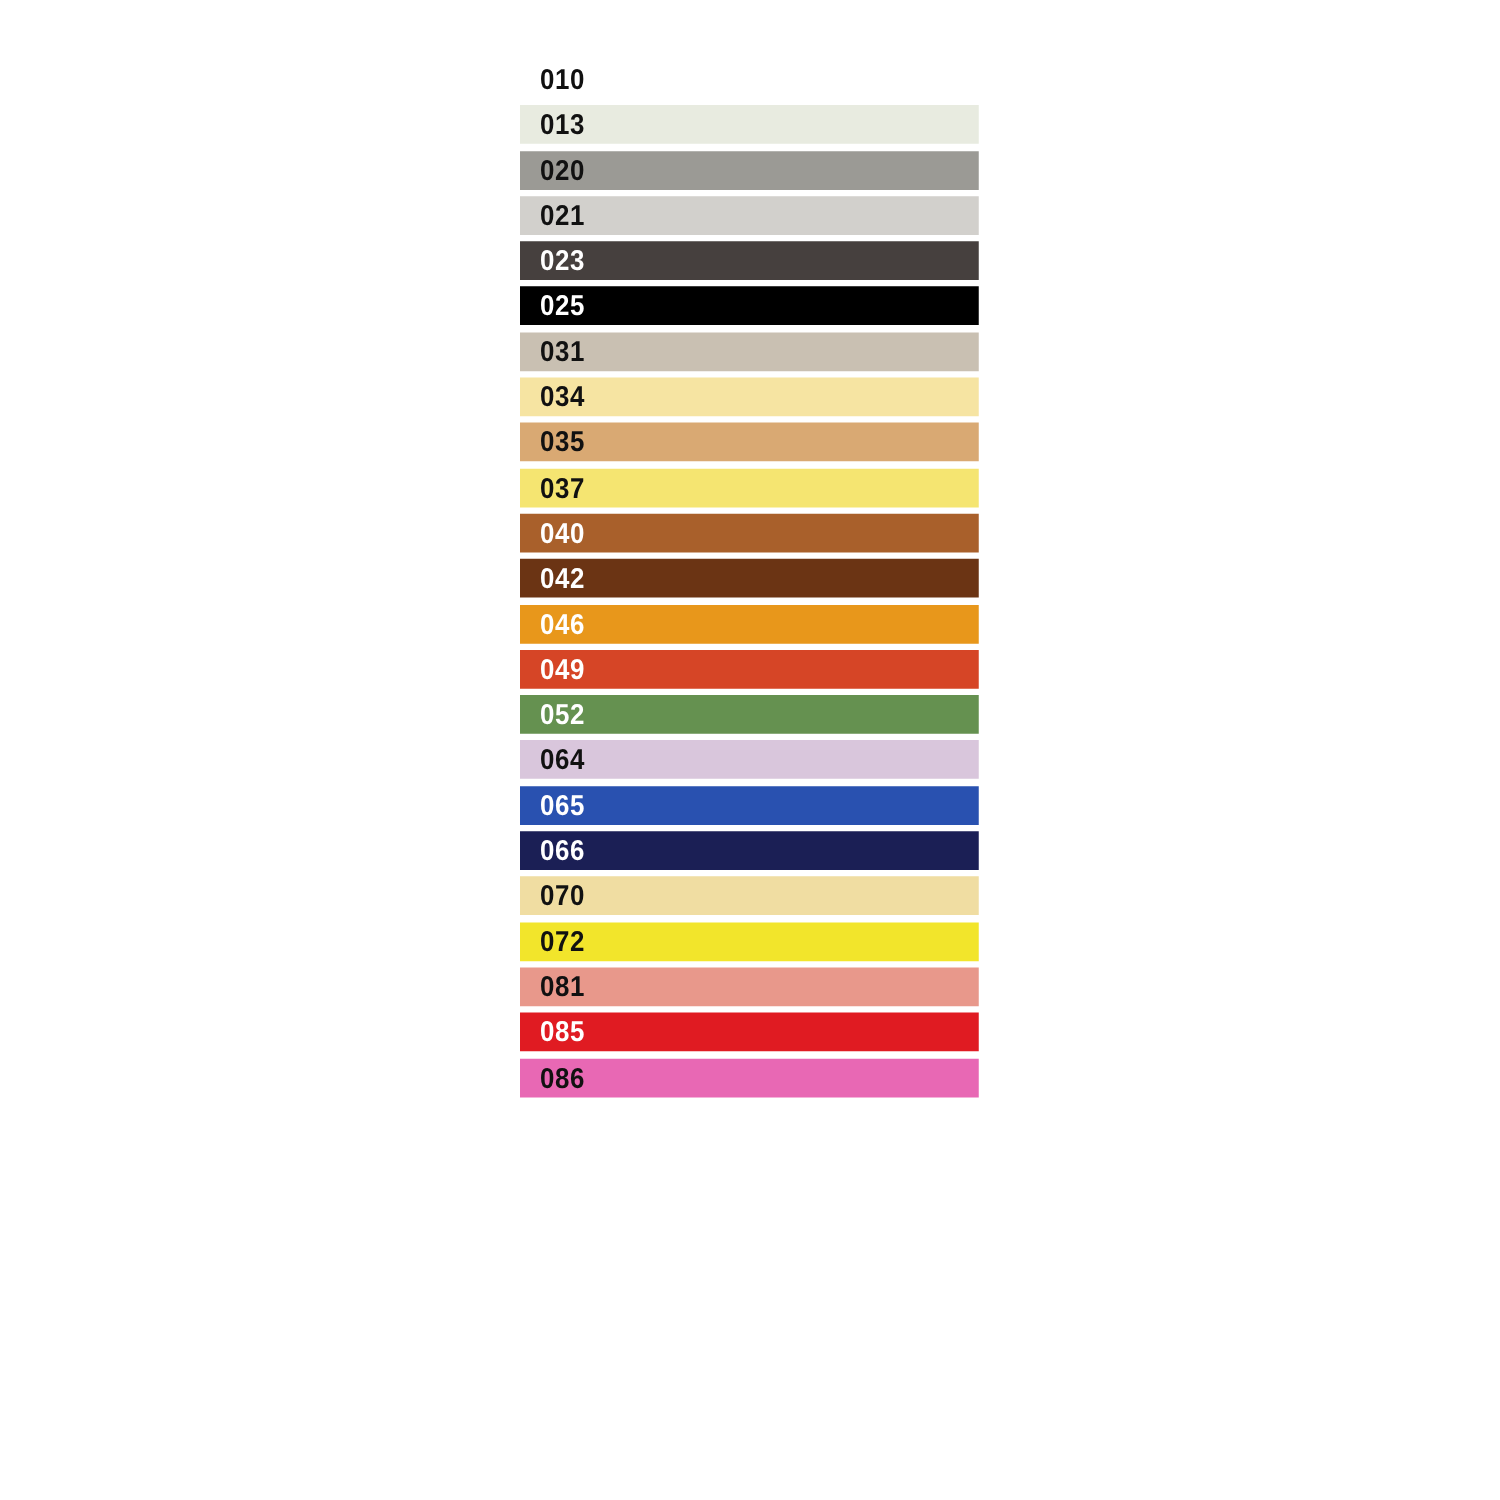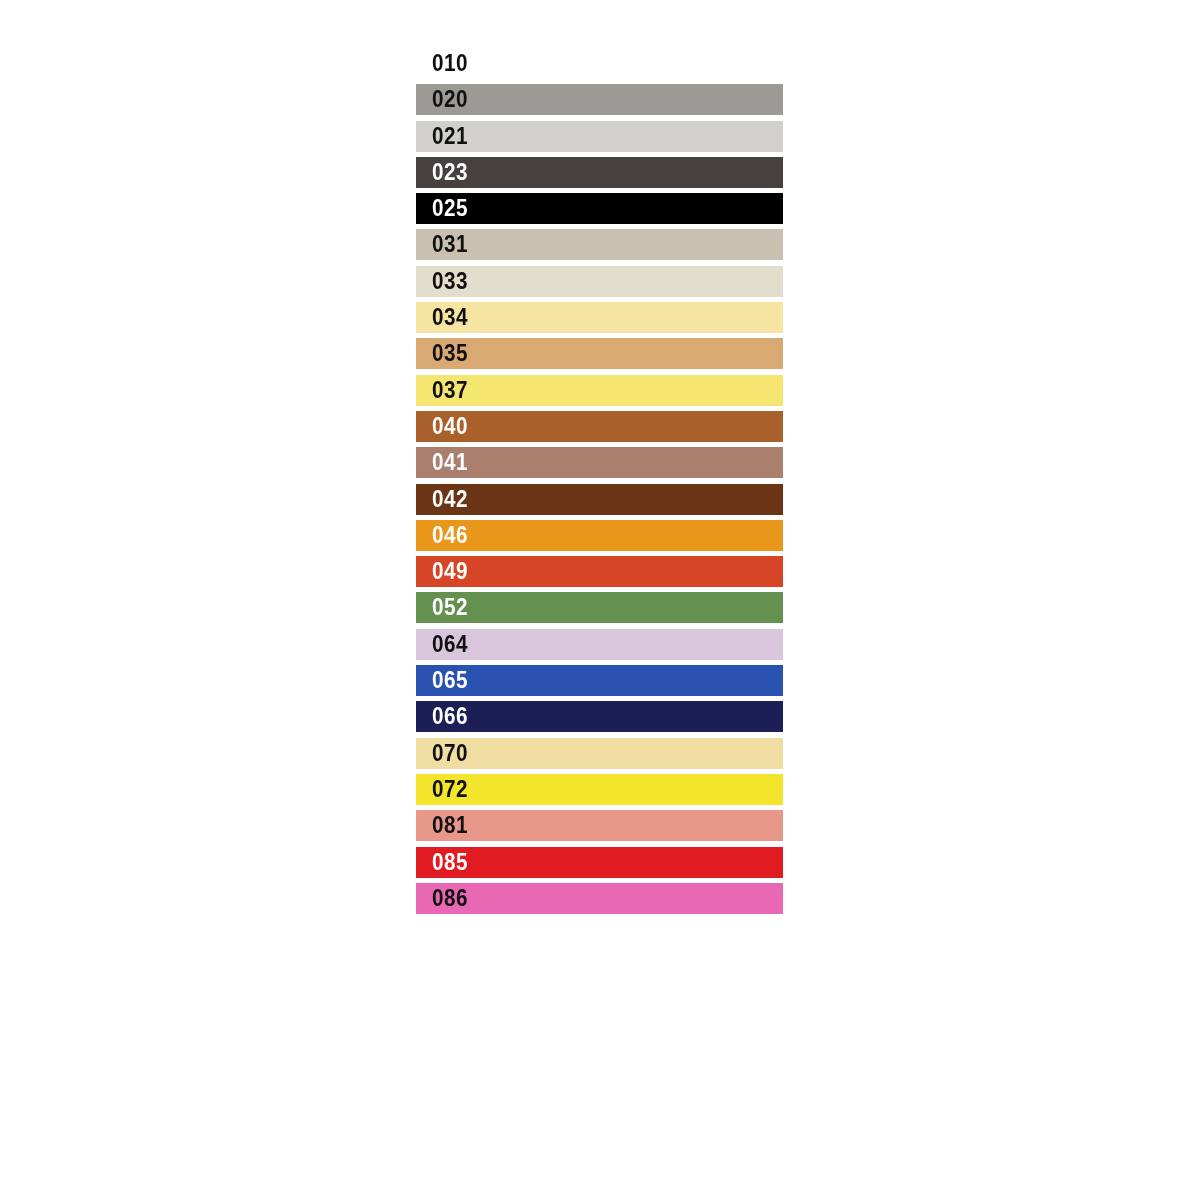--- a/index.html
+++ b/index.html
@@ -52,62 +52,58 @@
 </style>
 </head>
 <body>
 
 <div id="swatch-chart">
     <div class="swatch-row">
       <div class="swatch-fill" style="background: transparent;"></div>
       <span class="swatch-label" style="color: rgb(17, 17, 17);">010</span>
     </div>
     <div class="swatch-row">
+      <div class="swatch-fill" style="background: rgb(232, 235, 224);"></div>
+      <span class="swatch-label" style="color: rgb(17, 17, 17);">013</span>
+    </div>
+    <div class="swatch-row">
       <div class="swatch-fill" style="background: rgb(155, 154, 149);"></div>
       <span class="swatch-label" style="color: rgb(17, 17, 17);">020</span>
     </div>
     <div class="swatch-row">
       <div class="swatch-fill" style="background: rgb(210, 208, 204);"></div>
       <span class="swatch-label" style="color: rgb(17, 17, 17);">021</span>
     </div>
     <div class="swatch-row">
       <div class="swatch-fill" style="background: rgb(70, 64, 62);"></div>
       <span class="swatch-label" style="color: rgb(255, 255, 255);">023</span>
     </div>
     <div class="swatch-row">
       <div class="swatch-fill" style="background: rgb(0, 0, 0);"></div>
       <span class="swatch-label" style="color: rgb(255, 255, 255);">025</span>
     </div>
     <div class="swatch-row">
       <div class="swatch-fill" style="background: rgb(201, 192, 178);"></div>
       <span class="swatch-label" style="color: rgb(17, 17, 17);">031</span>
     </div>
     <div class="swatch-row">
-      <div class="swatch-fill" style="background: rgb(227, 221, 205);"></div>
-      <span class="swatch-label" style="color: rgb(17, 17, 17);">033</span>
-    </div>
-    <div class="swatch-row">
       <div class="swatch-fill" style="background: rgb(246, 228, 162);"></div>
       <span class="swatch-label" style="color: rgb(17, 17, 17);">034</span>
     </div>
     <div class="swatch-row">
       <div class="swatch-fill" style="background: rgb(217, 169, 115);"></div>
       <span class="swatch-label" style="color: rgb(17, 17, 17);">035</span>
     </div>
     <div class="swatch-row">
       <div class="swatch-fill" style="background: rgb(245, 229, 113);"></div>
       <span class="swatch-label" style="color: rgb(17, 17, 17);">037</span>
     </div>
     <div class="swatch-row">
       <div class="swatch-fill" style="background: rgb(169, 96, 43);"></div>
       <span class="swatch-label" style="color: rgb(255, 255, 255);">040</span>
-    </div>
-    <div class="swatch-row">
-      <div class="swatch-fill" style="background: rgb(171, 127, 110);"></div>
-      <span class="swatch-label" style="color: rgb(255, 255, 255);">041</span>
     </div>
     <div class="swatch-row">
       <div class="swatch-fill" style="background: rgb(107, 52, 20);"></div>
       <span class="swatch-label" style="color: rgb(255, 255, 255);">042</span>
     </div>
     <div class="swatch-row">
       <div class="swatch-fill" style="background: rgb(232, 151, 27);"></div>
       <span class="swatch-label" style="color: rgb(255, 255, 255);">046</span>
     </div>
     <div class="swatch-row">

